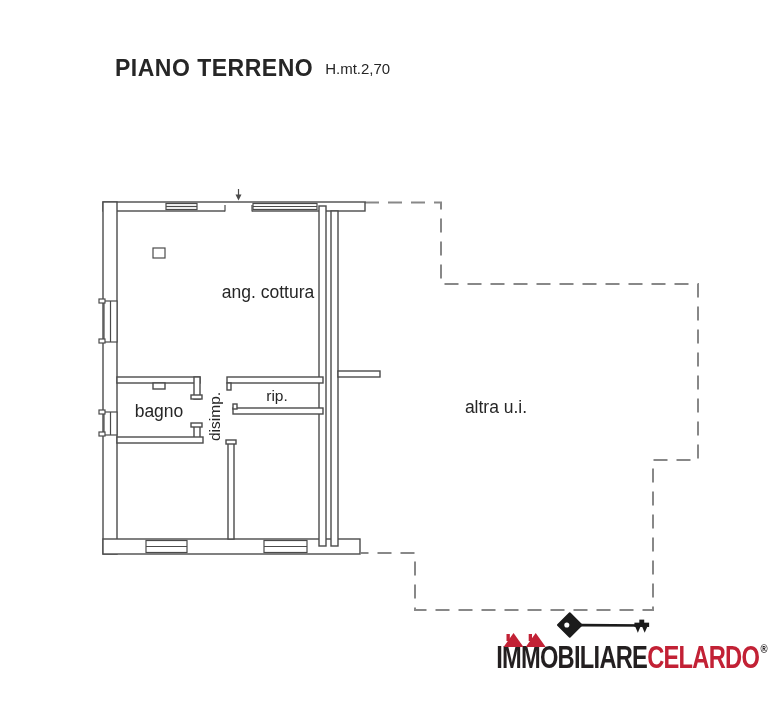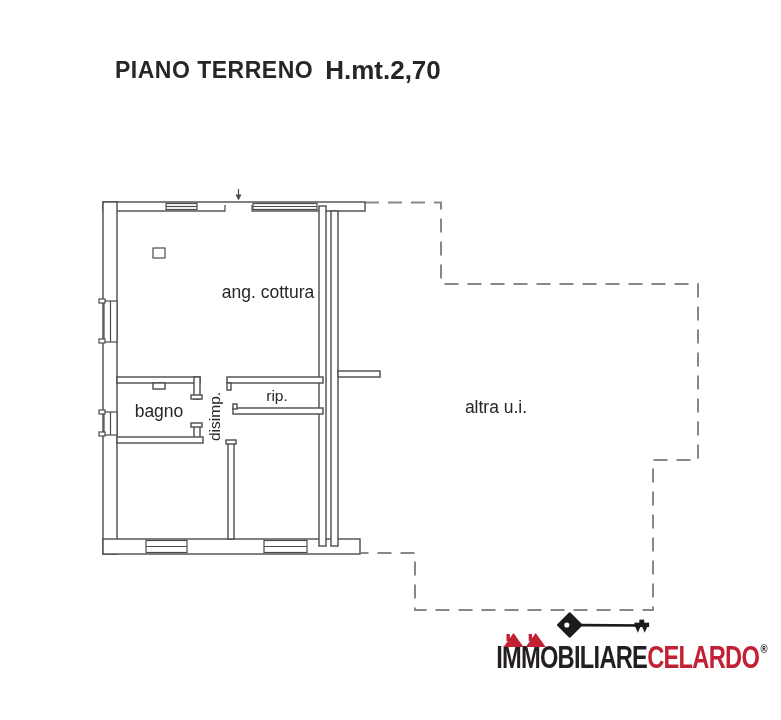--- a/index.html
+++ b/index.html
@@ -19,21 +19,21 @@
   }
   .canvas { position: absolute; inset: 0; width: 781px; height: 720px; }
 
   
   .title-row {
     position: absolute; left: 115px; top: 55px;
     display: flex; align-items: center; gap: 12px;
     color: var(--ink);
   }
   .title-main { font-size: 23px; font-weight: bold; letter-spacing: 0.5px; }
-  .title-sub  { font-size: 26px; font-weight: bold; }
+  .title-sub  { font-size: 15px; font-weight: normal; }
 
   
   svg.plan { position: absolute; left: 0; top: 0; }
   .wall   { fill: #ffffff; stroke: var(--line); stroke-width: 1.4; }
   .wline  { stroke: var(--line); stroke-width: 1.2; fill: none; }
   .winbox { fill: #ffffff; stroke: var(--line); stroke-width: 1.2; }
   .erase  { fill: #ffffff; stroke: none; }
   .dashed { fill: none; stroke: var(--dash); stroke-width: 2; stroke-dasharray: 14 9; }
   .plantext { fill: var(--ink); font-family: "Liberation Sans", sans-serif; }
   .arrowhead { fill: var(--line); stroke: none; }

